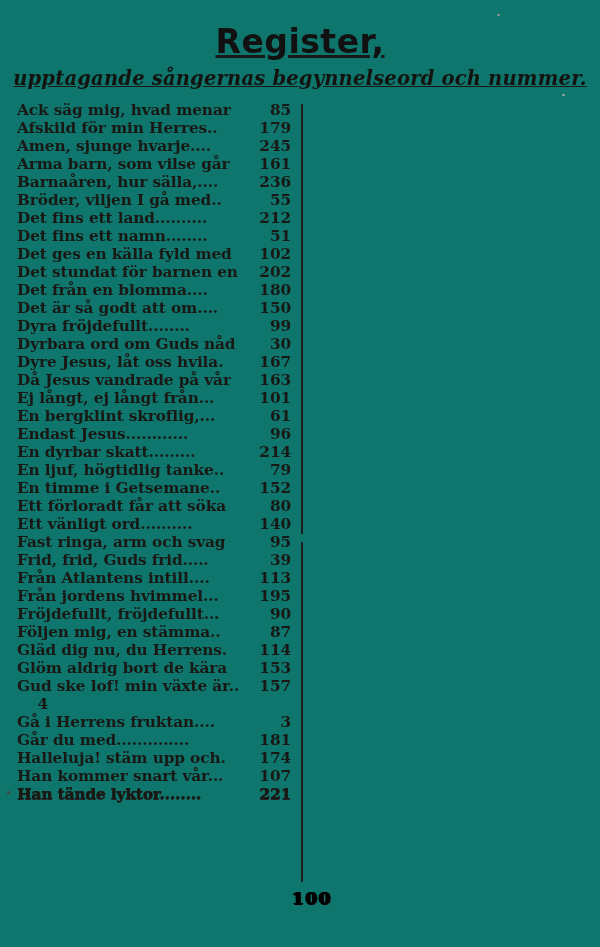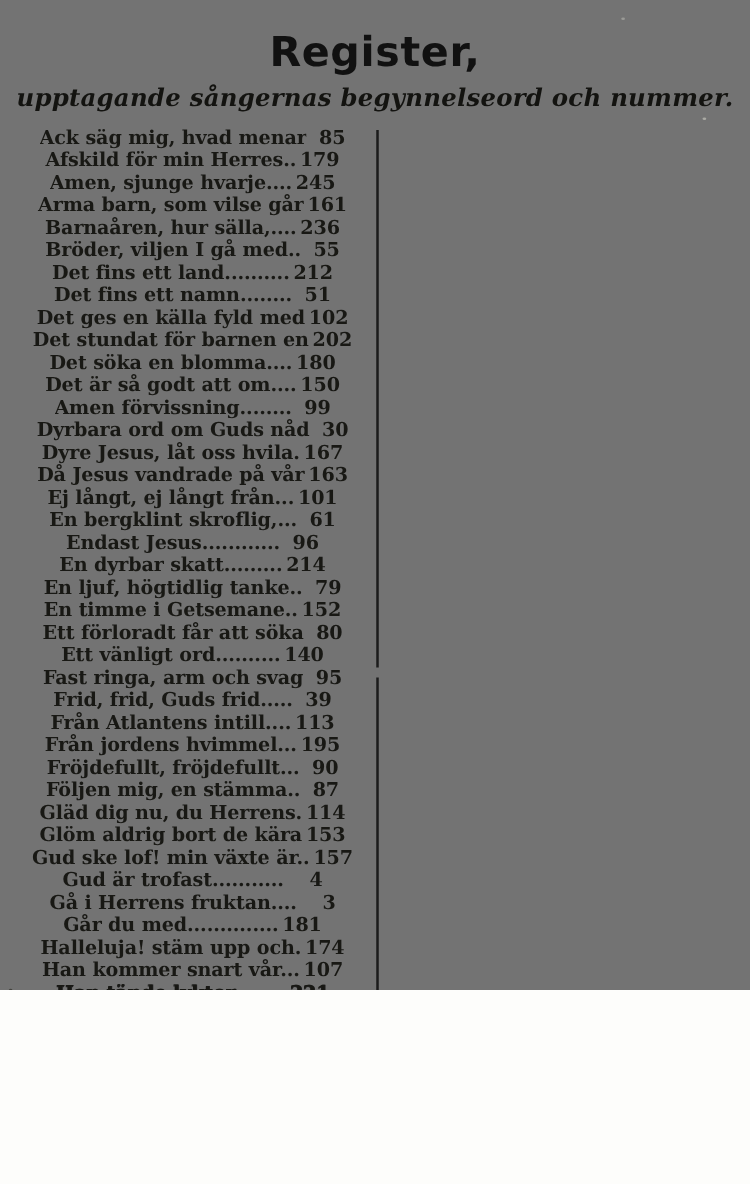--- a/index.html
+++ b/index.html
@@ -1,26 +1,26 @@
 <!DOCTYPE html>
 <html><head>
 <meta charset="utf-8">
 <style>
   html,body{margin:0;padding:0;background:#fdfdfb;}
-  .page{position:relative;width:600px;height:792px;background:#737373;color:#181814;overflow:hidden;
-        font-family:"DejaVu Serif",serif;}
+  .page{position:relative;width:600px;height:947px;background:#0f766e;color:#181814;overflow:hidden;
+        font-family:"DejaVu Serif",serif;text-decoration:underline;}
   .header{text-align:center;}
   .title{margin:25px 0 0 0;font-family:"DejaVu Sans",sans-serif;font-weight:700;
          font-size:33px;line-height:1.05;letter-spacing:.5px;color:#111;}
   .subtitle{margin-top:7px;font-family:"DejaVu Serif",serif;font-style:italic;font-weight:700;
             font-size:19.5px;letter-spacing:.2px;color:#131310;}
   .list{position:absolute;left:17px;top:101px;width:274px;}
   .group{}
   .group:first-child{margin-top:0;}
-  .row{display:flex;justify-content:center;align-items:baseline;
+  .row{display:flex;justify-content:space-between;align-items:baseline;
        font-weight:700;font-size:15.3px;line-height:18px;white-space:nowrap;letter-spacing:-.1px;}
   .row .t{overflow:hidden;}
   .row .n{margin-left:3px;min-width:28px;text-align:right;}
   .group:last-child .row:last-child{text-shadow:.6px 0 0 #222, 0 .6px 0 #222;}
   .rule{position:absolute;left:301px;width:2.4px;background:#1c1c1c;}
   .rule-a{top:104px;height:430px;}
   .rule-b{top:542px;height:340px;}
   .pagenum{position:absolute;left:292px;top:888px;font-weight:700;font-size:17px;
            letter-spacing:1.5px;color:#000;
            text-shadow:.9px 0 0 #000,-.9px 0 0 #000,0 .9px 0 #000,0 -.5px 0 #000,1px 1px 1px #333;}
@@ -79,29 +79,29 @@
   </div>
         <div class="row">
     <span class="t">Det ges en källa fyld med</span>
     <span class="n">102</span>
   </div>
         <div class="row">
     <span class="t">Det stundat för barnen en</span>
     <span class="n">202</span>
   </div>
         <div class="row">
-    <span class="t">Det söka en blomma....</span>
+    <span class="t">Det från en blomma....</span>
     <span class="n">180</span>
   </div>
         <div class="row">
     <span class="t">Det är så godt att om....</span>
     <span class="n">150</span>
   </div>
         <div class="row">
-    <span class="t">Amen förvissning........</span>
+    <span class="t">Dyra fröjdefullt........</span>
     <span class="n">99</span>
   </div>
         <div class="row">
     <span class="t">Dyrbara ord om Guds nåd</span>
     <span class="n">30</span>
   </div>
         <div class="row">
     <span class="t">Dyre Jesus, låt oss hvila.</span>
     <span class="n">167</span>
   </div>
@@ -177,21 +177,20 @@
   </div>
         <div class="row">
     <span class="t">Glöm aldrig bort de kära</span>
     <span class="n">153</span>
   </div>
         <div class="row">
     <span class="t">Gud ske lof! min växte är..</span>
     <span class="n">157</span>
   </div>
         <div class="row">
-    <span class="t">Gud är trofast...........</span>
     <span class="n">4</span>
   </div>
         <div class="row">
     <span class="t">Gå i Herrens fruktan....</span>
     <span class="n">3</span>
   </div>
         <div class="row">
     <span class="t">Går du med..............</span>
     <span class="n">181</span>
   </div>

